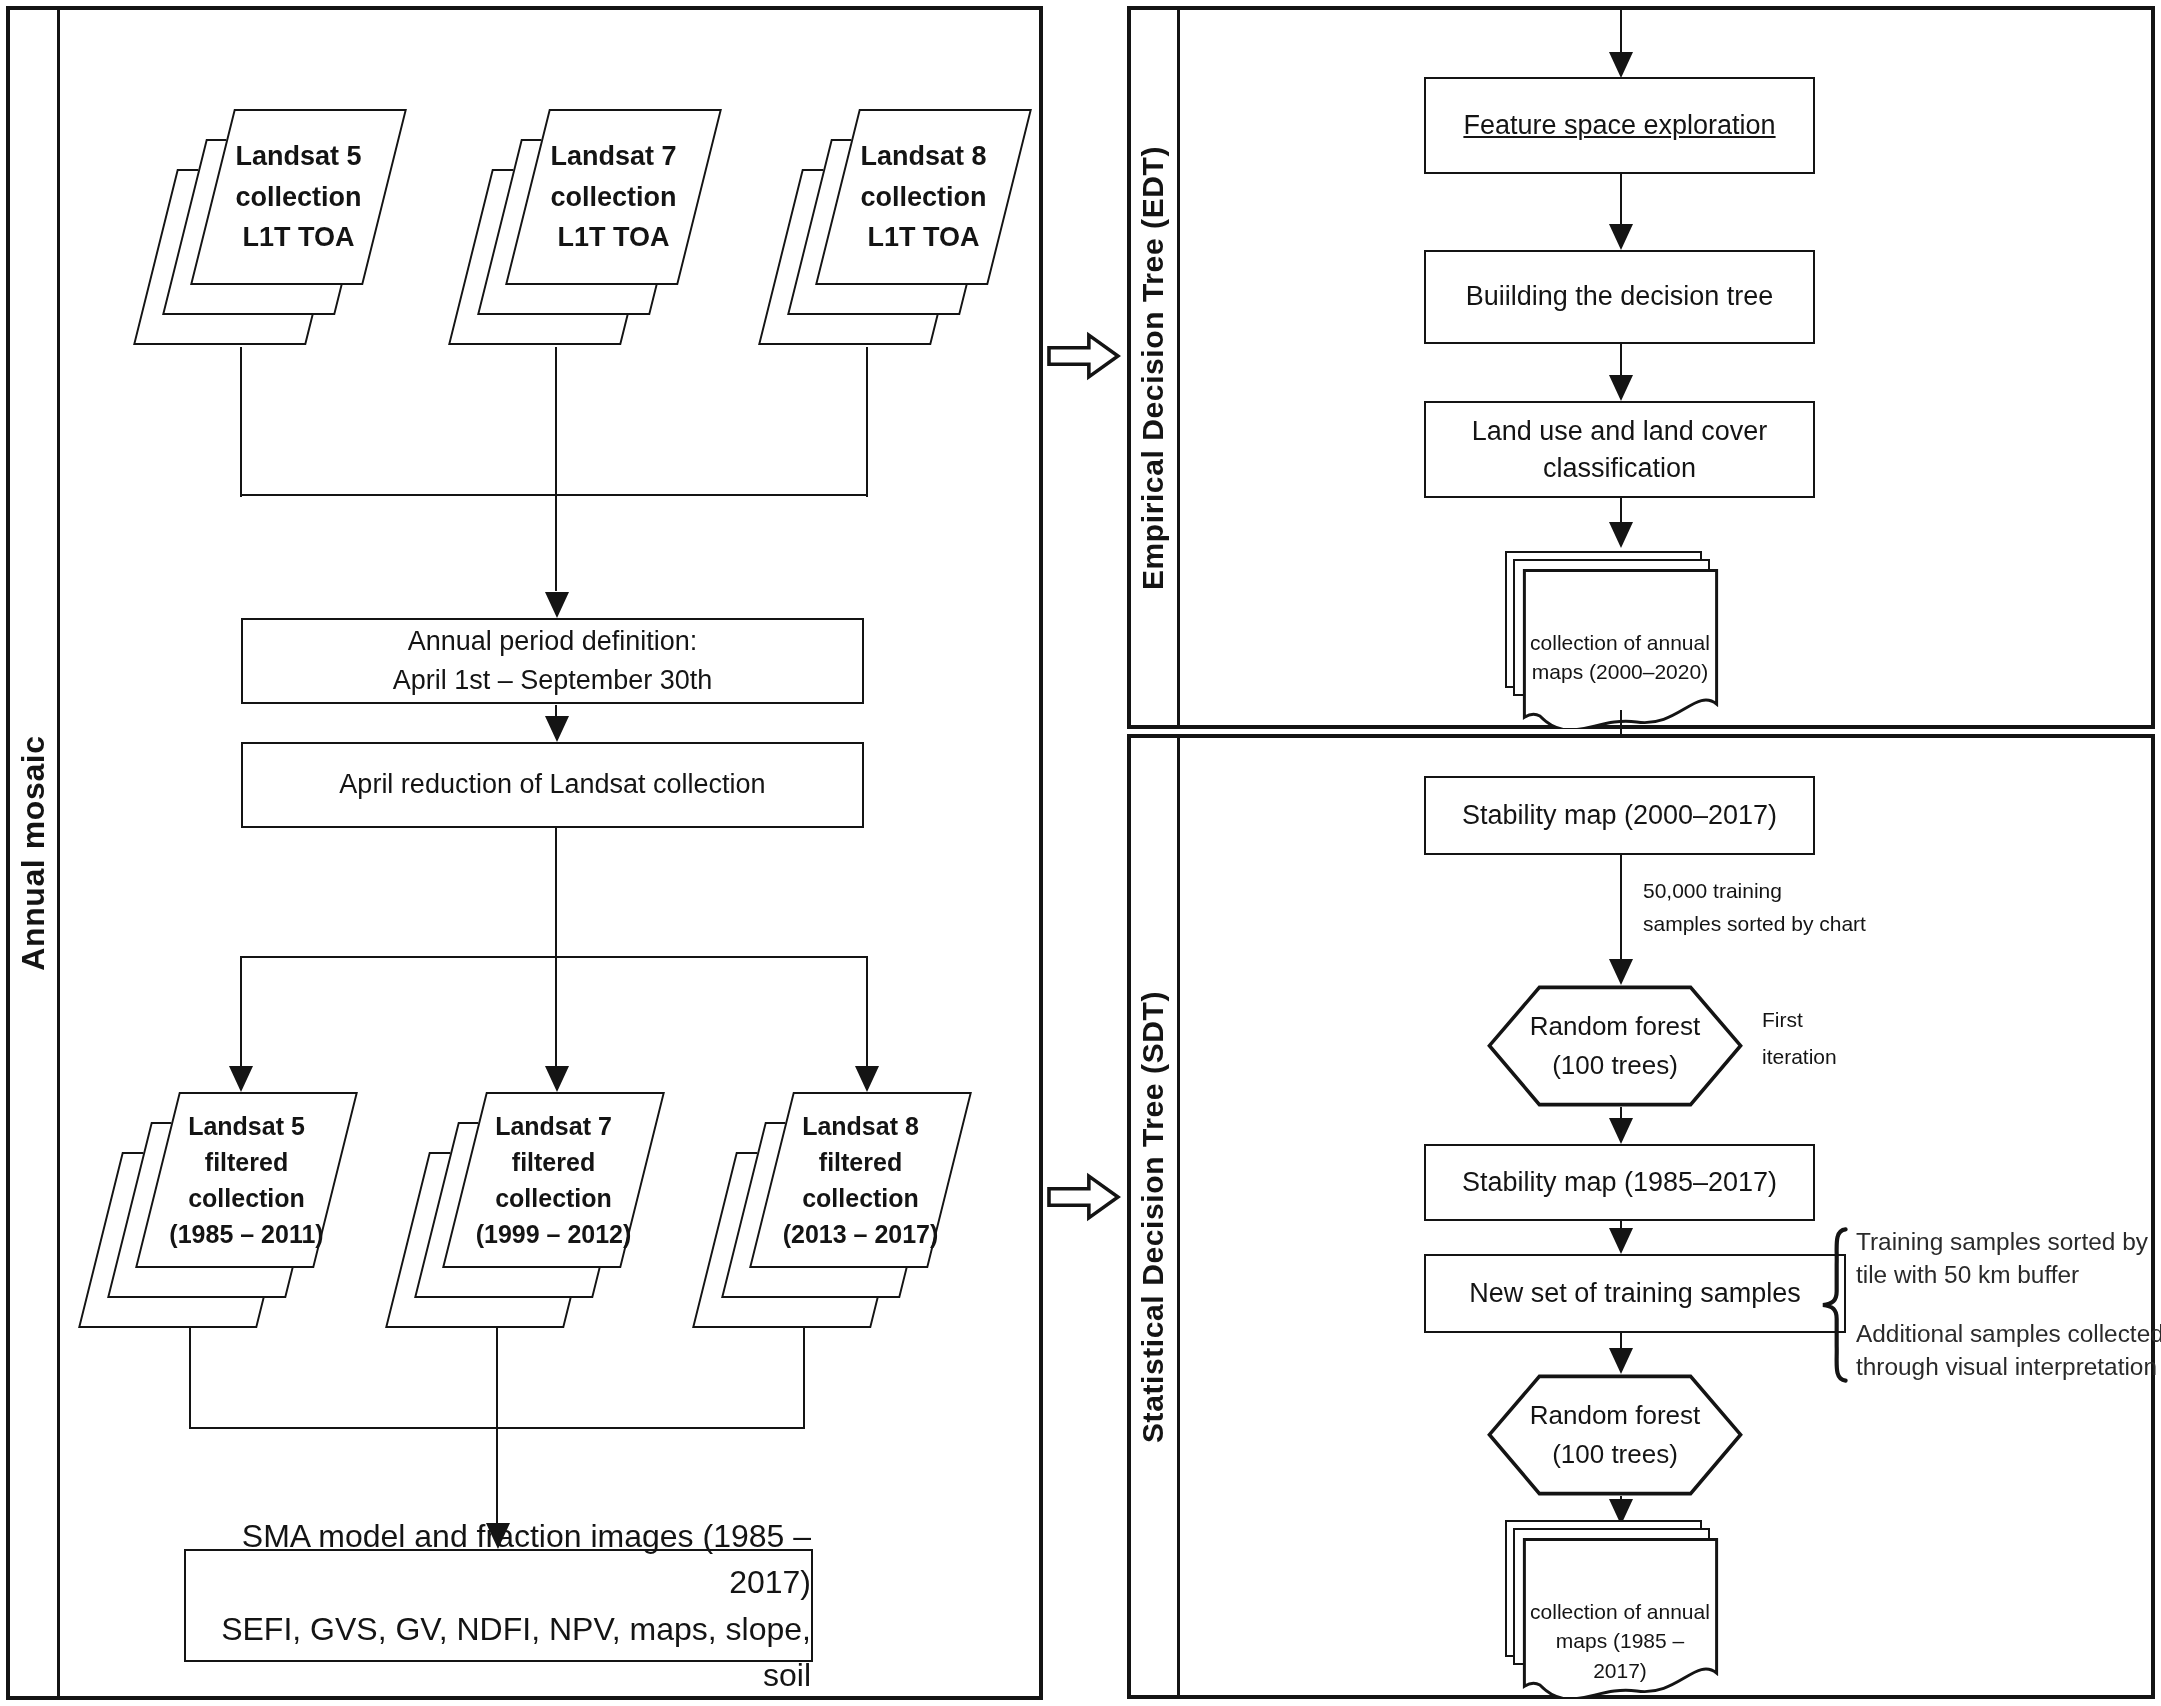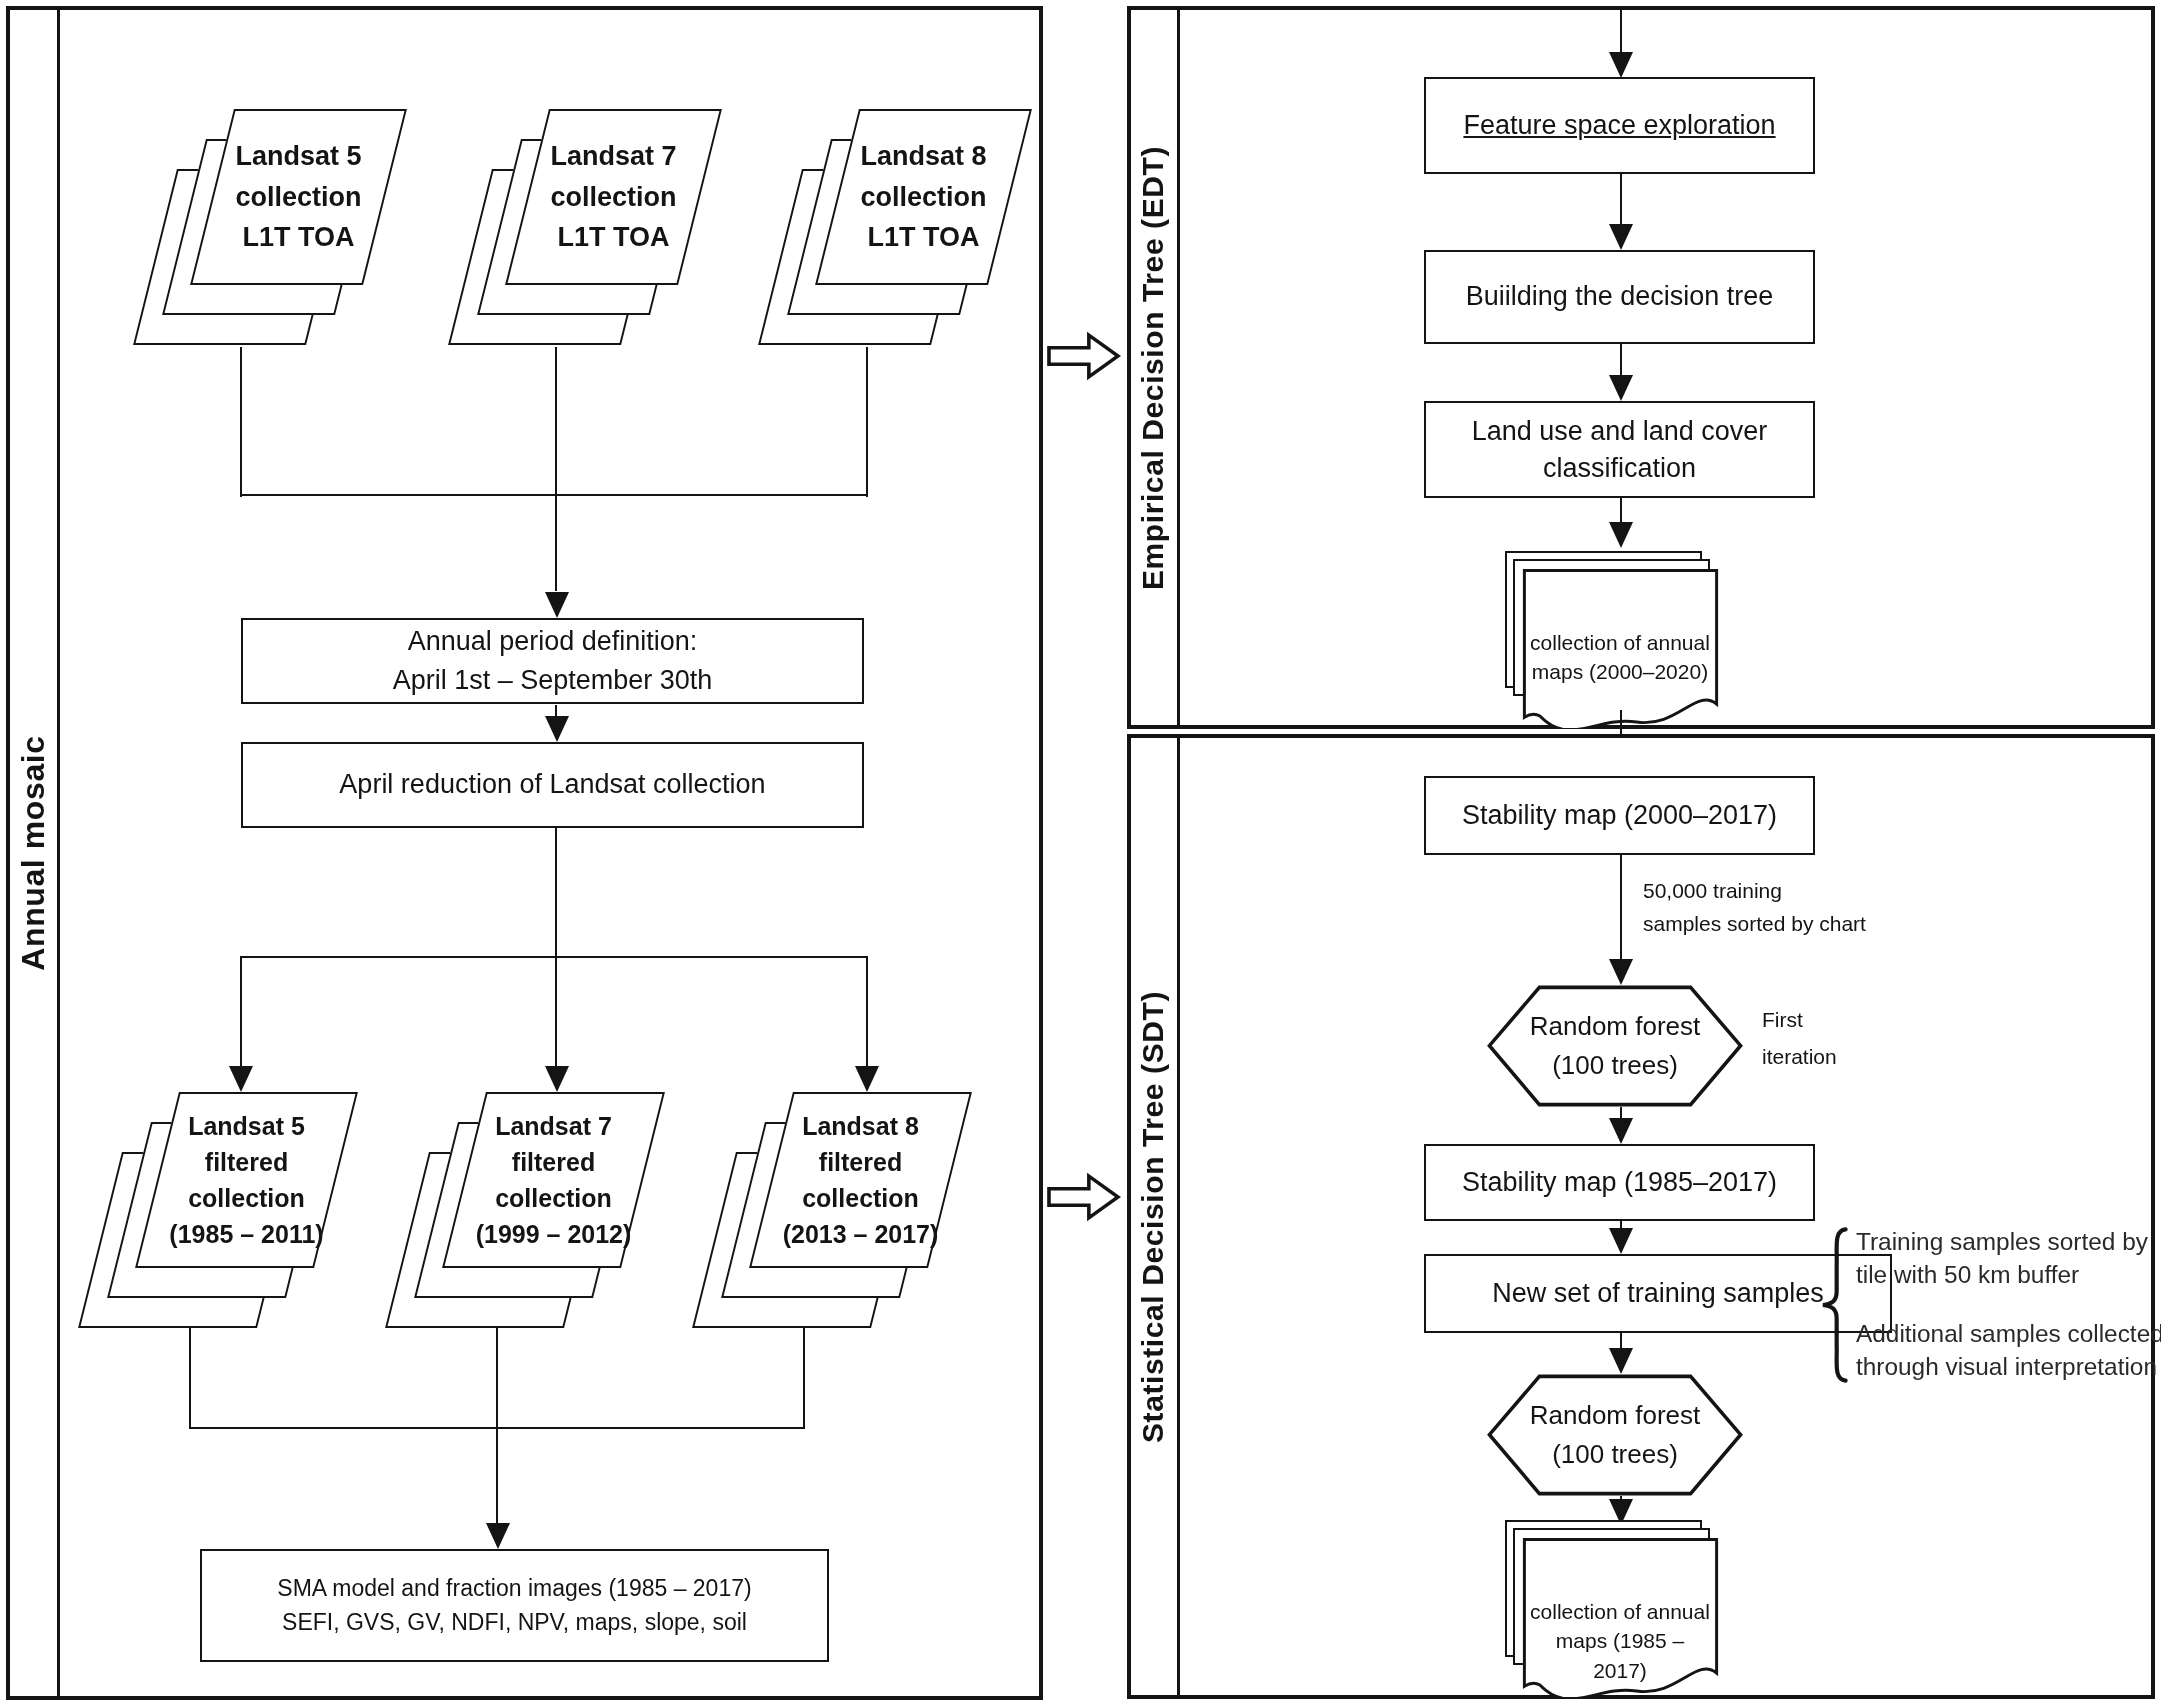--- a/index.html
+++ b/index.html
@@ -150,21 +150,21 @@
     </div>
   </div>
 
   <div class="vline" style="left:189px; top:1327px; height:102px;"></div>
   <div class="vline" style="left:496px; top:1327px; height:102px;"></div>
   <div class="vline" style="left:803px; top:1327px; height:102px;"></div>
   <div class="hline" style="left:189px; top:1427px; width:616px;"></div>
   <div class="vline" style="left:496px; top:1427px; height:98px;"></div>
   <div class="ahead" style="left:486px; top:1523px;"></div>
 
-  <div class="fbox" style="left:200px; top:1549px; width:629px; height:113px; font-size:23px;text-align:right;">
+  <div class="fbox" style="left:184px; top:1549px; width:629px; height:113px; font-size:32px;text-align:right;">
     <div>SMA model and fraction images (1985 – 2017)</div>
     <div>SEFI, GVS, GV, NDFI, NPV, maps, slope, soil</div>
   </div>
 
   <svg class="svgabs" style="left:1046px; top:331px;" width="75" height="50" viewBox="0 0 126 84">
     <polygon points="5,28 72,28 72,7 121,42 72,77 72,56 5,56" fill="#ffffff" stroke="#141414" stroke-width="6"></polygon>
   </svg>
   <svg class="svgabs" style="left:1046px; top:1172px;" width="75" height="50" viewBox="0 0 126 84">
     <polygon points="5,28 72,28 72,7 121,42 72,77 72,56 5,56" fill="#ffffff" stroke="#141414" stroke-width="6"></polygon>
   </svg>
@@ -234,21 +234,21 @@
   </div>
 
   <div class="vline" style="left:1620px; top:1107px; height:13px;"></div>
   <div class="ahead" style="left:1609px; top:1118px;"></div>
 
   <div class="fbox" style="left:1424px; top:1144px; width:391px; height:77px;">Stability map (1985–2017)</div>
 
   <div class="vline" style="left:1620px; top:1221px; height:9px;"></div>
   <div class="ahead" style="left:1609px; top:1228px;"></div>
 
-  <div class="fbox" style="left:1424px; top:1254px; width:468px; height:79px;">New set of training samples</div>
+  <div class="fbox" style="left:1424px; top:1254px; width:422px; height:79px;">New set of training samples</div>
 
   <svg class="svgabs" style="left:1817px; top:1227px;" width="31" height="156" viewBox="0 0 52 262">
     <path d="M48,4 C28,6 34,34 33,62 L33,108 C33,124 26,129 10,131 C26,133 33,138 33,154 L33,200 C34,228 28,256 48,258" fill="none" stroke="#141414" stroke-width="7" stroke-linecap="round"></path>
   </svg>
   <div class="note gray" style="left:1856px; top:1226px; font-size:24.4px; line-height:1.35;">
     <div>Training samples sorted by</div>
     <div>tile with 50 km buffer</div>
   </div>
   <div class="note gray" style="left:1856px; top:1318px; font-size:24.4px; line-height:1.35;">
     <div>Additional samples collected</div>

